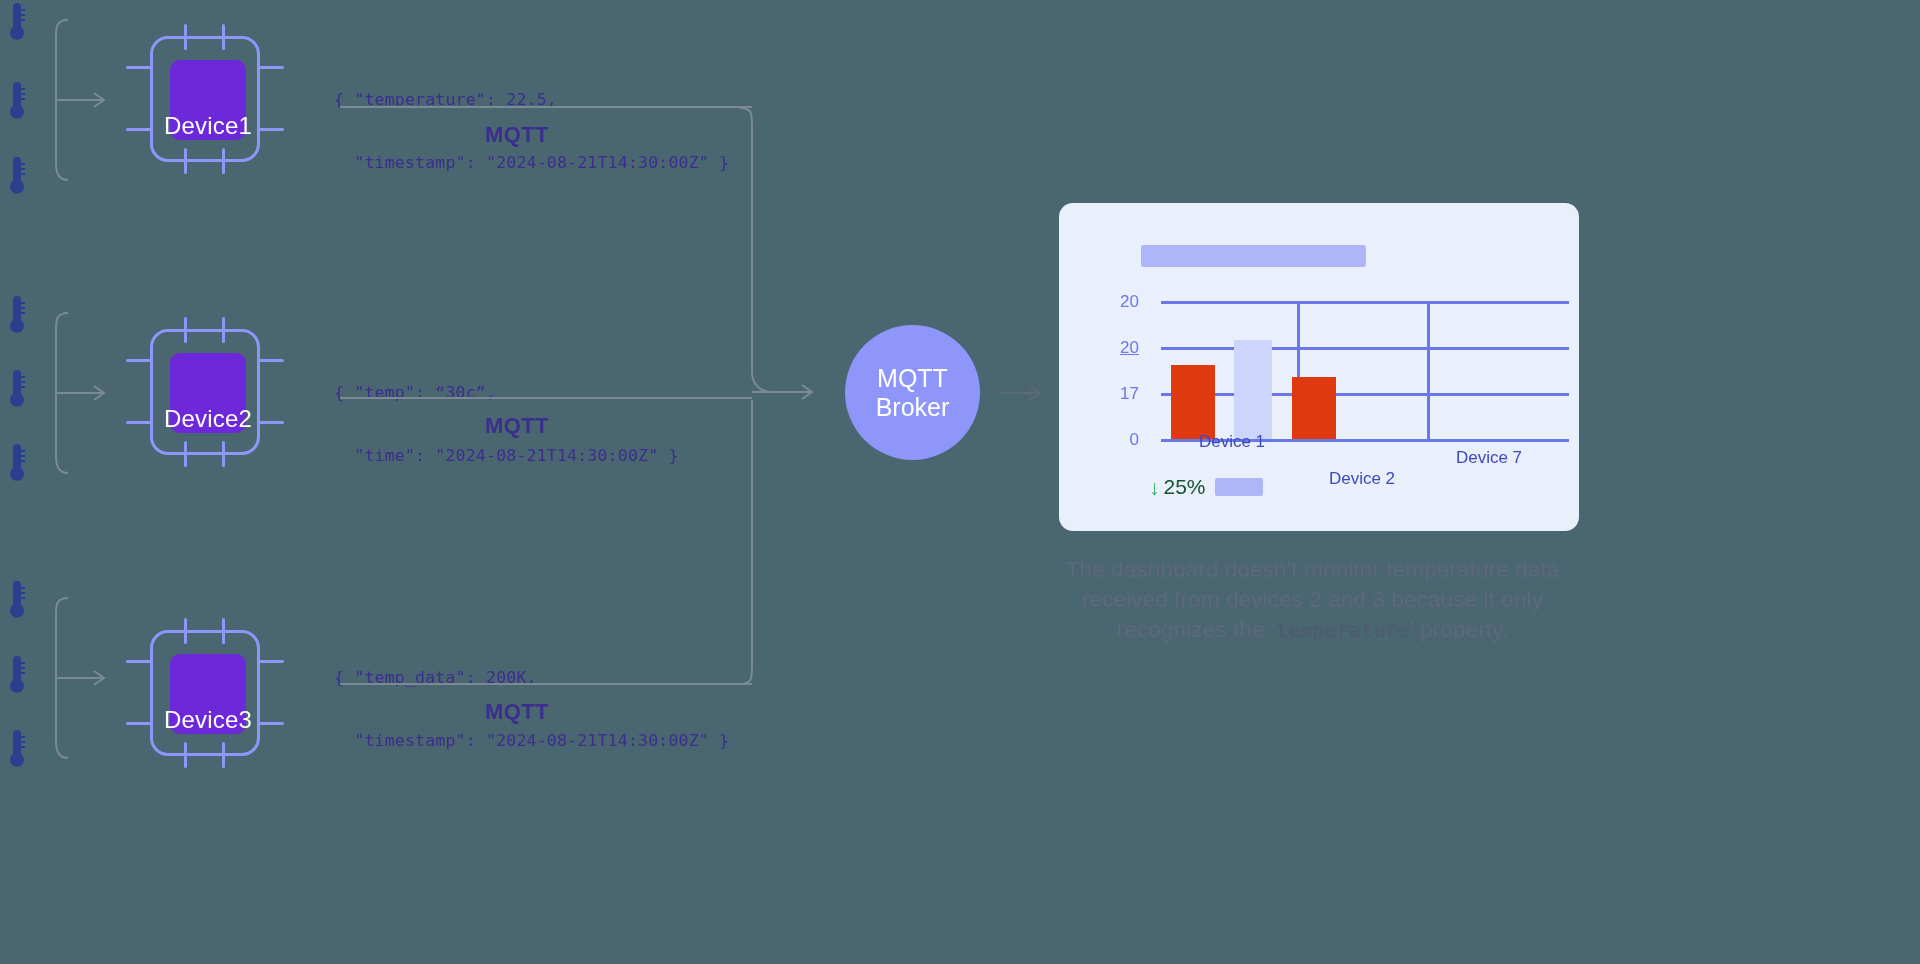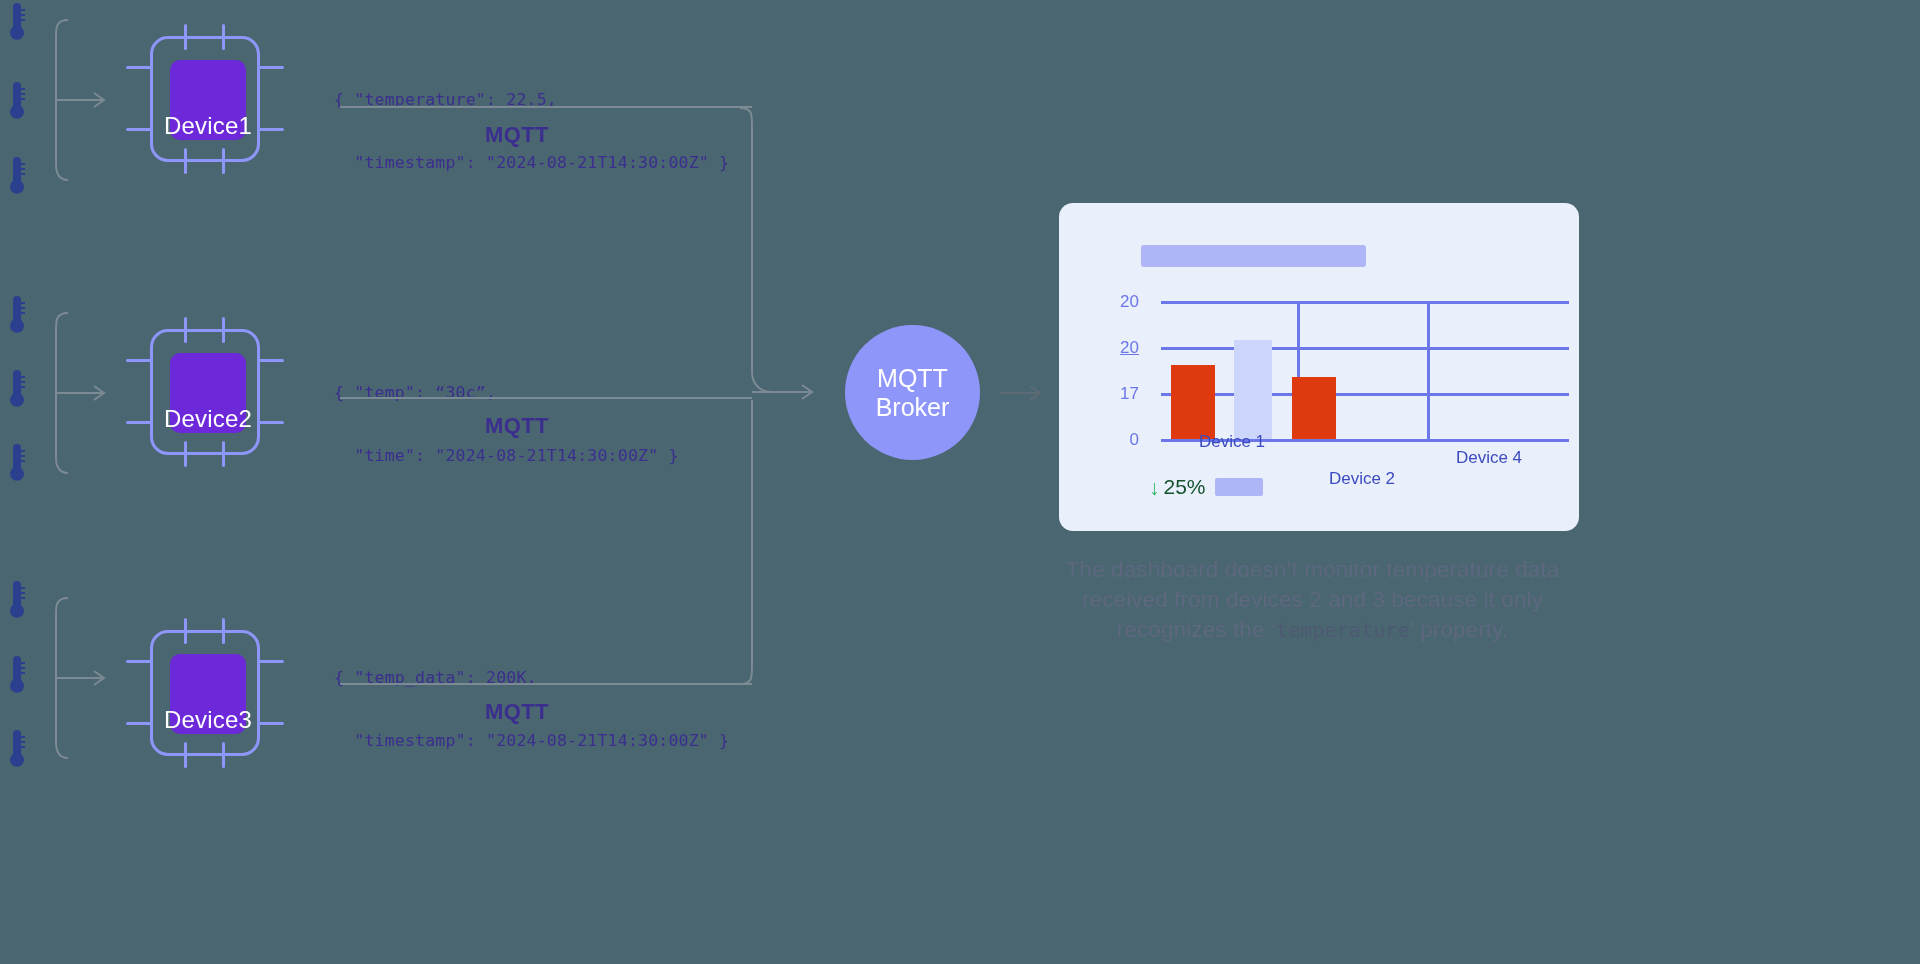--- a/index.html
+++ b/index.html
@@ -303,21 +303,21 @@
 
       <div class="vline" style="left:208px;top:13px;height:140px;"></div>
       <div class="vline" style="left:338px;top:13px;height:140px;"></div>
 
       <div class="bar red" style="left:82px;top:77px;width:44px;height:74px;"></div>
       <div class="bar ghost" style="left:145px;top:52px;width:38px;height:99px;"></div>
       <div class="bar red" style="left:203px;top:89px;width:44px;height:62px;"></div>
 
       <div class="xlabel" style="left:143px;top:144px;text-align:right;">Device 1</div>
       <div class="xlabel" style="left:273px;top:160px;margin-top:21px;">Device 2</div>
-      <div class="xlabel" style="left:400px;top:160px;">Device 4</div>
+      <div class="xlabel" style="left:400px;top:160px;">Device 7</div>
     </div>
 
     <div class="delta">
       <span class="arrow">↓</span>
       <span class="pct">25%</span>
       <span class="ghostbar"></span>
     </div>
   </div>
 
   <div class="caption">

